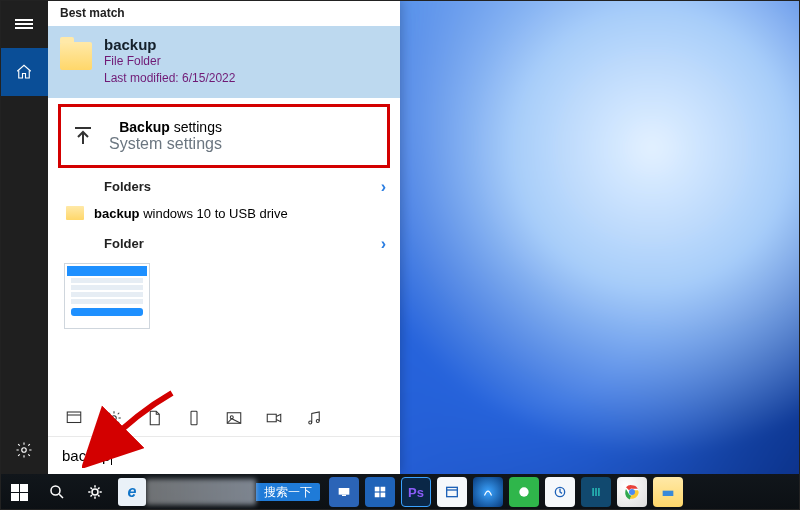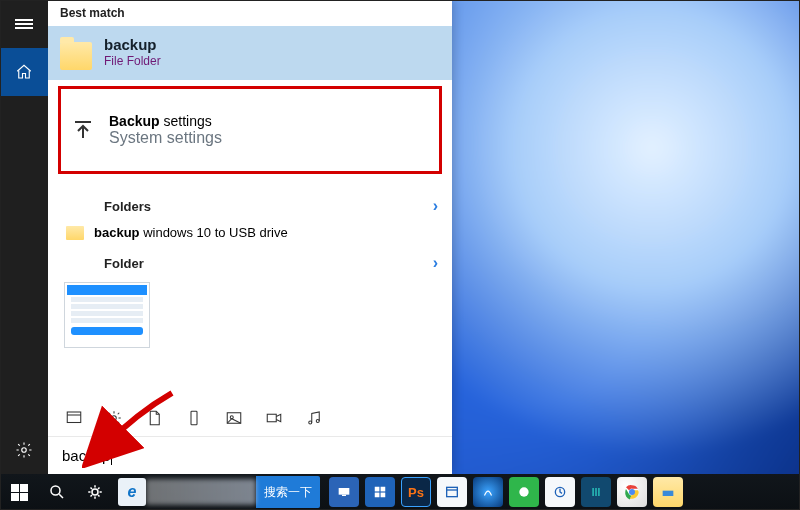--- a/index.html
+++ b/index.html
@@ -13,21 +13,21 @@
       radial-gradient(circle at 80% 30%, #e4f1ff 0%, #aacdf5 18%, transparent 40%),
       radial-gradient(circle at 65% 55%, #1e57c8 0%, #2b63d0 20%, transparent 55%),
       radial-gradient(circle at 90% 80%, #0b2d78 0%, transparent 40%),
       linear-gradient(135deg, #8fb9ef 0%, #6aa0e8 25%, #2c62d2 55%, #183b9a 100%);
     filter: blur(6px) saturate(1.1);
     transform: scale(1.05);
   }
 
   
   .panel {
-    position: absolute; left: 0; top: 0; width: 452px; height: 474px;
+    position: absolute; left: 0; top: 0; width: 400px; height: 474px;
     background: #fff;
     display: flex;
     box-shadow: 2px 0 10px rgba(0,0,0,.2);
   }
   .rail {
     width: 48px; background: #1f1f1f; display: flex; flex-direction: column;
   }
   .rail .rail-btn {
     width: 48px; height: 48px; display:flex; align-items:center; justify-content:center;
     color:#fff;
@@ -49,23 +49,24 @@
   }
   .folder-icon::before{
     content:""; position:absolute; top:-5px; left:0; width:14px; height:6px;
     background:#ffe9a8; border-radius:2px 2px 0 0;
   }
   .bm-text .title { font-size:15px; font-weight:600; color:#14202b; }
   .bm-text .sub  { font-size:12px; color:#701a75; line-height:1.45; }
 
   .highlighted-row {
     position:relative;
-    margin:6px 10px 17px 10px; padding:24px 8px;
+    margin:6px 10px 4px 10px; padding:12px 8px;
     display:flex; gap:12px; align-items:center;
     border:3px solid #d30000;
+    text-align:right;
   }
   .backup-icon { width:28px; height:28px; display:flex; align-items:center; justify-content:center;}
   .backup-icon svg{ width:24px; height:24px; stroke:#333; stroke-width:2; fill:none;}
   .hl-text .line1{ font-size:14px; }
   .hl-text .line1 b{ font-weight:600;}
   .hl-text .line2{ font-size:16px; color:#6b7680;}
 
   .cat-row { display:flex; align-items:center; justify-content:space-between; padding:6px 14px; font-size:13px; font-weight:600; color:#222;margin-left:42px;}
   .cat-row .chev{ color:#2a7de1; font-size:16px;}
   .sub-row { display:flex; align-items:center; gap:10px; padding:4px 16px 8px 18px; font-size:13px; }
@@ -100,22 +101,22 @@
     background:linear-gradient(#11161b,#0c1014);
     display:flex; align-items:center;
   }
   .tb-btn{ width:38px; height:36px; display:flex; align-items:center; justify-content:center; color:#fff;}
   .tb-btn svg{ width:18px; height:18px; }
   .win-logo{ display:grid; grid-template-columns:8px 8px; grid-template-rows:8px 8px; gap:1px;}
   .win-logo span{ background:#fff;}
   .ie-group{ display:flex; align-items:center; height:28px; margin-left:4px;}
   .ie-icon{ width:28px; height:28px; border-radius:3px; background:#eaf1f8; display:flex; align-items:center; justify-content:center; color:#1074c8; font-weight:bold; font-style:italic; font-size:16px;}
   .ie-blur{ width:110px; height:26px; background:linear-gradient(90deg, rgba(255,255,255,.4), rgba(200,210,225,.6)); filter:blur(2.5px); border-radius:2px;}
-  .ie-search{ height:32px; padding:0 8px; background:#1f7bd8; color:#fff; font-size:12px; display:flex; align-items:center; border-radius:0 2px 2px 0;}
-  .tb-icon{ width:30px; height:30px; margin:0 3px; border-radius:4px; display:flex; align-items:center; justify-content:center; font-size:13px; font-weight:600; color:#f97316;}
+  .ie-search{ height:18px; padding:0 8px; background:#1f7bd8; color:#fff; font-size:12px; display:flex; align-items:center; border-radius:0 2px 2px 0;}
+  .tb-icon{ width:30px; height:30px; margin:0 3px; border-radius:4px; display:flex; align-items:center; justify-content:center; font-size:13px; font-weight:600; color:#8b5cf6;}
   .tb-sep{ width:6px;}
   .frame{ position:absolute; inset:0; border:1px solid #222; pointer-events:none;}
 </style>
 </head>
 <body>
 <div id="root">
 
 <div class="wallpaper"></div>
 
 <div class="panel">
@@ -144,20 +145,23 @@
   </div>
 
   <div class="content">
     <div class="section-label">Best match</div>
 
     <div class="best-match">
       <div class="folder-icon"></div>
       <div class="bm-text">
         <div class="title">backup</div>
         <div class="sub">File Folder</div>
+        <div class="sub">
+          <span>Last modified: </span><span>6/15/2022</span>
+        </div>
       </div>
     </div>
 
     <div class="highlighted-row">
       <div class="backup-icon">
         <svg viewBox="0 0 24 24">
               <path d="M4 4h16"></path>
               <path d="M12 20V8"></path>
               <path d="M7 13l5-5 5 5"></path>
             </svg>

